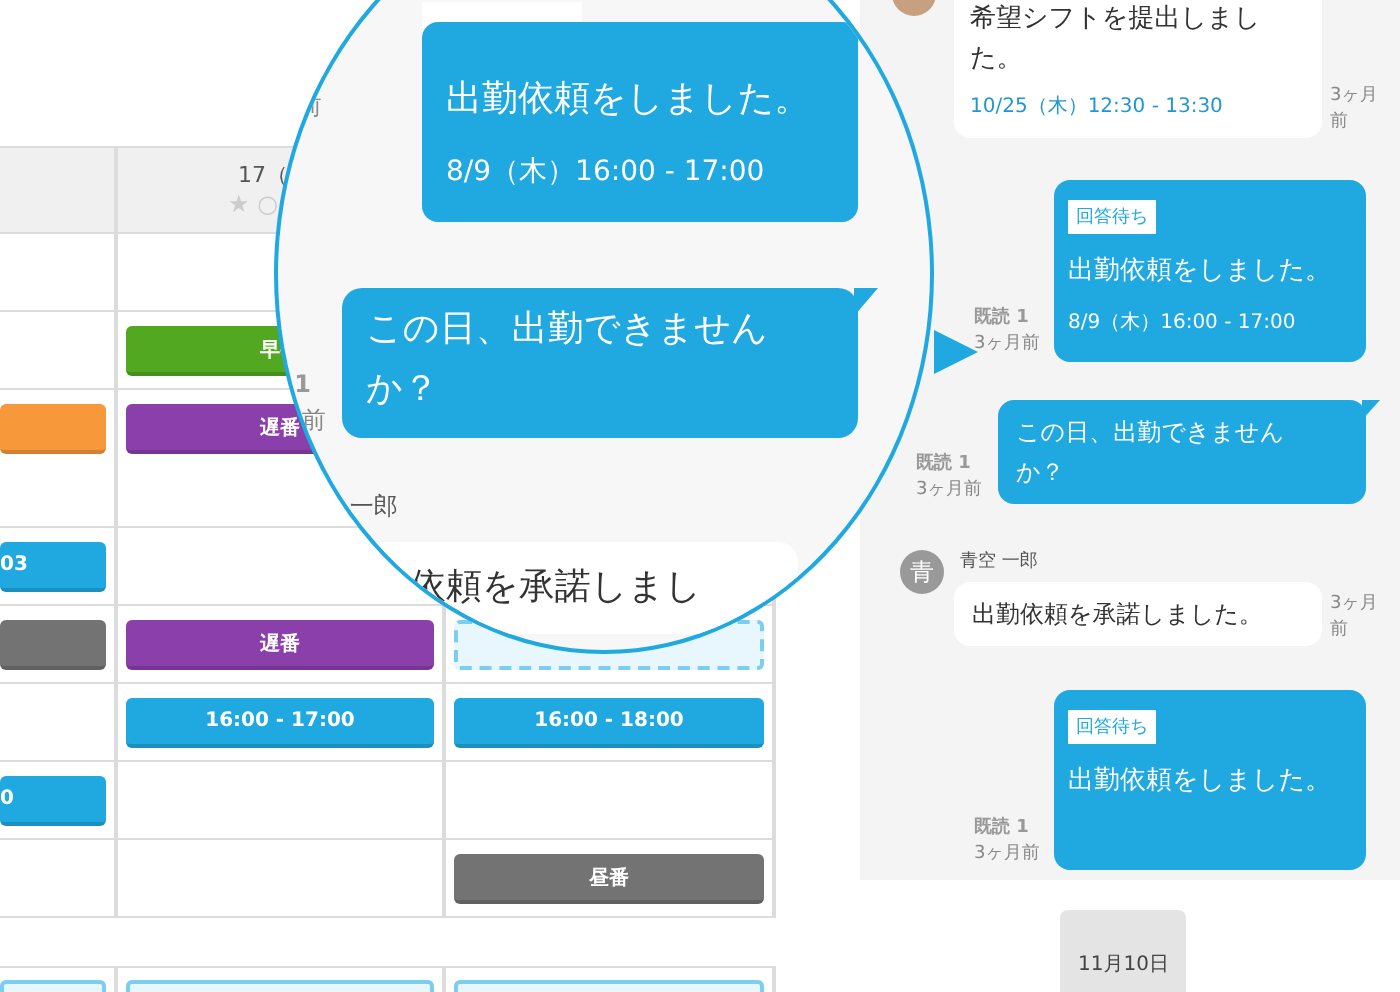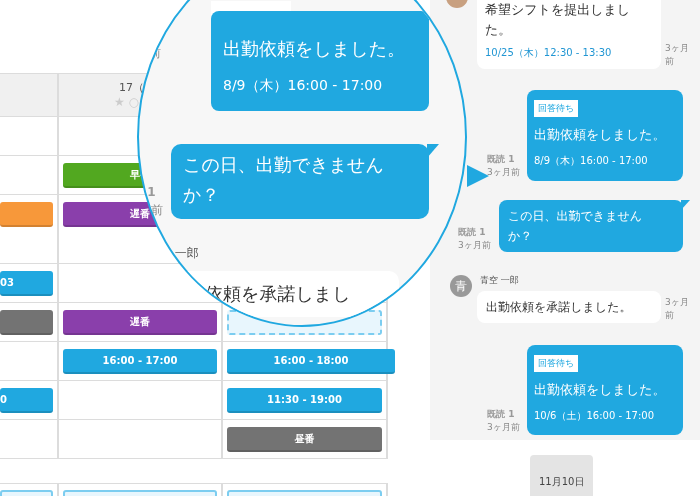--- a/index.html
+++ b/index.html
@@ -77,23 +77,22 @@
   <div class="cal-col" style="left:386px;top:483px;height:13px;"></div>
 
   <div class="shift green" style="left:63px;top:163px;width:154px;">早番</div>
   <div class="shift orange" style="left:0;top:202px;width:53px;"></div>
   <div class="shift purple" style="left:63px;top:202px;width:154px;">遅番</div>
   <div class="shift blue" style="left:0;top:271px;width:53px;justify-content:flex-start;padding-left:0;">03</div>
   <div class="shift red" style="left:0;top:310px;width:53px;"></div>
   <div class="shift purple" style="left:63px;top:310px;width:154px;">遅番</div>
   <div class="shift dashed" style="left:227px;top:310px;width:155px;"></div>
   <div class="shift blue" style="left:63px;top:349px;width:154px;">16:00 - 17:00</div>
-  <div class="shift blue" style="left:227px;top:349px;width:168px;">16:00 - 18:00</div>
+  <div class="shift blue" style="left:227px;top:349px;width:155px;">16:00 - 18:00</div>
   <div class="shift blue" style="left:0;top:388px;width:53px;justify-content:flex-start;">0</div>
-  <div class="shift blue" style="left:227px;top:388px;width:155px;">11:30 - 19:00</div>
   <div class="shift red" style="left:227px;top:427px;width:155px;">昼番</div>
 
   <div class="shift ghost" style="left:0;top:490px;width:53px;"></div>
   <div class="shift ghost" style="left:63px;top:490px;width:154px;"></div>
   <div class="shift ghost" style="left:227px;top:490px;width:155px;"></div>
 </div>
 
 <div class="chat">
 
   <div class="avatar" style="left:16px;top:-14px;background:#c8a080;"></div>
@@ -138,21 +137,20 @@
       <div>前</div>
   </div>
 
   <div class="meta" style="left:57px;top:408px;">
     <div><b>既読 1</b></div>
       <div>3ヶ月前</div>
   </div>
   <div class="bubble-out" style="left:97px;top:345px;width:156px;height:90px;padding:6px 7px;">
     <span class="tag">回答待ち</span>
     <div style="font-size:13px;margin-top:9px;">出勤依頼をしました。</div>
-    <div style="font-size:10px;margin-top:10px;">10/6（土）16:00 - 17:00</div>
   </div>
 
   <div class="date-chip" style="left:100px;top:455px;">11月10日</div>
 </div>
 
 <div class="mag-pointer"></div>
 <div class="magnifier">
   <div class="mag-inner">
 
     <div style="position:absolute;left:72px;top:52px;width:80px;height:28px;background:#fff;"></div>

